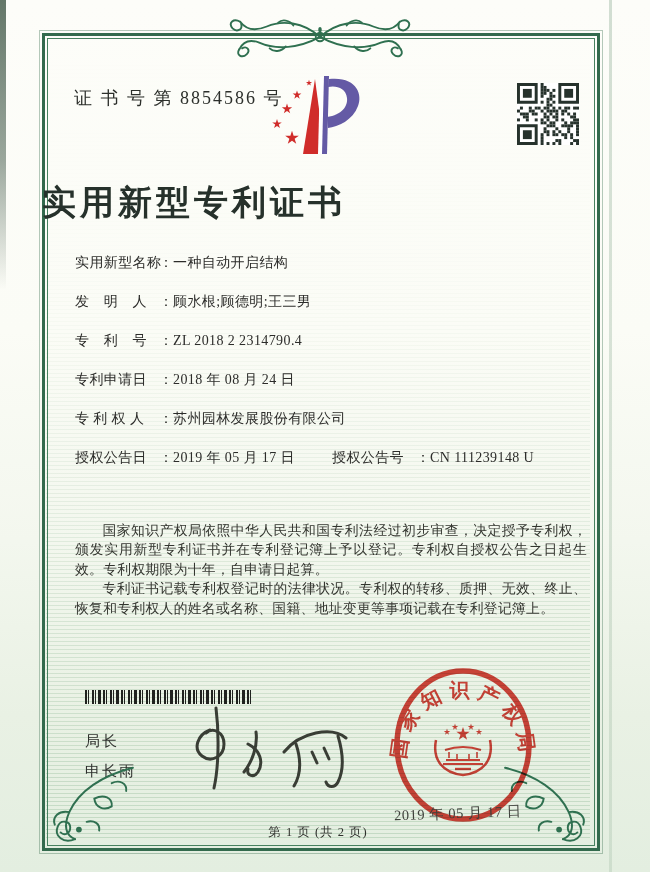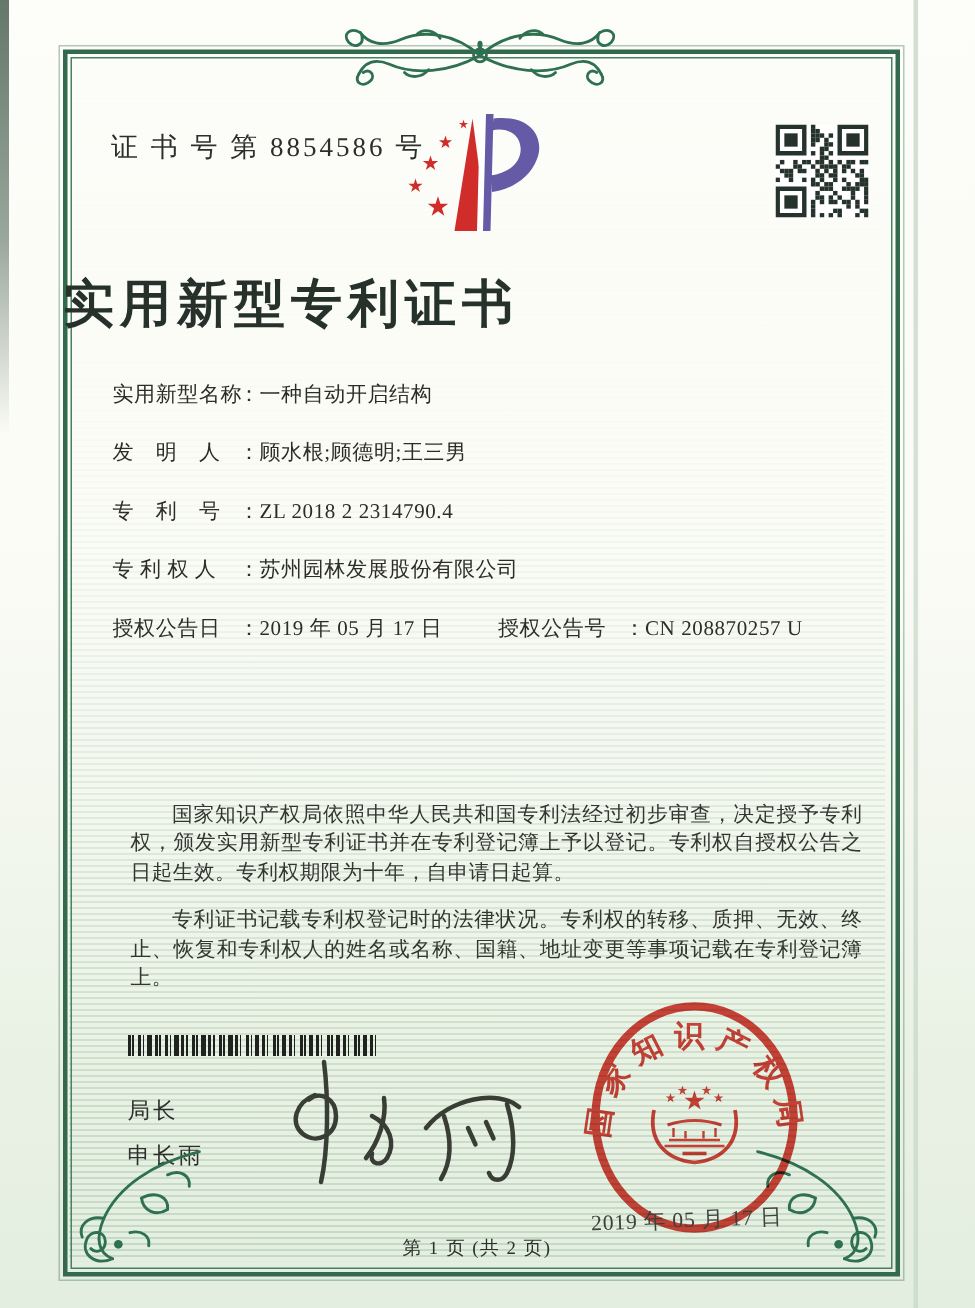--- a/index.html
+++ b/index.html
@@ -27,21 +27,21 @@
   .page-title{left:42px;top:180px;width:552px;text-align:left;font-size:34px;font-weight:700;
               letter-spacing:4px;color:#26312b;}
   .fields{left:75px;top:254px;width:520px;color:#2c2c2a;}
   .frow{height:39px;font-size:14px;letter-spacing:.4px;white-space:nowrap;}
   .lab{display:inline-block;width:84px;}
   .col{display:inline-block;width:14px;}
   .val{display:inline-block;text-align:center;}
   .g1{display:inline-block;width:257px;}
   .paras{left:75px;top:521px;width:512px;font-size:13.8px;line-height:19.4px;
          color:#33352f;text-align:justify;}
-  .paras p{margin:12px;text-indent:2em;letter-spacing:.3px;}
+  .paras p{margin:0;text-indent:2em;letter-spacing:.3px;}
   .barcode{left:85px;top:690px;width:168px;height:14px;
     background:repeating-linear-gradient(90deg,
       #20221f 0px,#20221f 2px,rgba(0,0,0,0) 2px,rgba(0,0,0,0) 3px,
       #20221f 3px,#20221f 4px,rgba(0,0,0,0) 4px,rgba(0,0,0,0) 7px,
       #20221f 7px,#20221f 9px,rgba(0,0,0,0) 9px,rgba(0,0,0,0) 10px,
       #20221f 10px,#20221f 11px,rgba(0,0,0,0) 11px,rgba(0,0,0,0) 13px,
       #20221f 13px,#20221f 16px,rgba(0,0,0,0) 16px,rgba(0,0,0,0) 18px);}
   .signer{left:85px;top:726px;font-family:"Liberation Sans","DejaVu Sans",sans-serif;
           font-size:15px;color:#2d2f2c;letter-spacing:2px;line-height:30px;}
   .signature{left:172px;top:700px;z-index:4;}
@@ -231,24 +231,27 @@
     <div class="frow">
       <span class="lab">实用新型名称</span><span class="col">：</span><span class="val">一种自动开启结构</span>
     </div>
     <div class="frow">
       <span class="lab">发　明　人</span><span class="col">：</span><span class="val">顾水根;顾德明;王三男</span>
     </div>
     <div class="frow">
       <span class="lab">专　利　号</span><span class="col">：</span><span class="val">ZL 2018 2 2314790.4</span>
     </div>
     <div class="frow">
+      <span class="lab">专利申请日</span><span class="col">：</span><span class="val">2018 年 08 月 24 日</span>
+    </div>
+    <div class="frow">
       <span class="lab">专 利 权 人</span><span class="col">：</span><span class="val">苏州园林发展股份有限公司</span>
     </div>
     <div class="frow">
-      <span class="g1"><span class="lab">授权公告日</span><span class="col">：</span><span class="val">2019 年 05 月 17 日</span></span><span><span class="lab">授权公告号</span><span class="col">：</span><span class="val">CN 208870257 U</span></span>
+      <span class="g1"><span class="lab">授权公告日</span><span class="col">：</span><span class="val">2019 年 05 月 17 日</span></span><span><span class="lab">授权公告号</span><span class="col">：</span><span class="val">CN 111239148 U</span></span>
     </div>
   </div>
 
   <div class="abs paras">
     <p>国家知识产权局依照中华人民共和国专利法经过初步审查，决定授予专利权，颁发实用新型专利证书并在专利登记簿上予以登记。专利权自授权公告之日起生效。专利权期限为十年，自申请日起算。</p>
     <p>专利证书记载专利权登记时的法律状况。专利权的转移、质押、无效、终止、恢复和专利权人的姓名或名称、国籍、地址变更等事项记载在专利登记簿上。</p>
   </div>
 
   <div class="abs barcode"></div>
 

